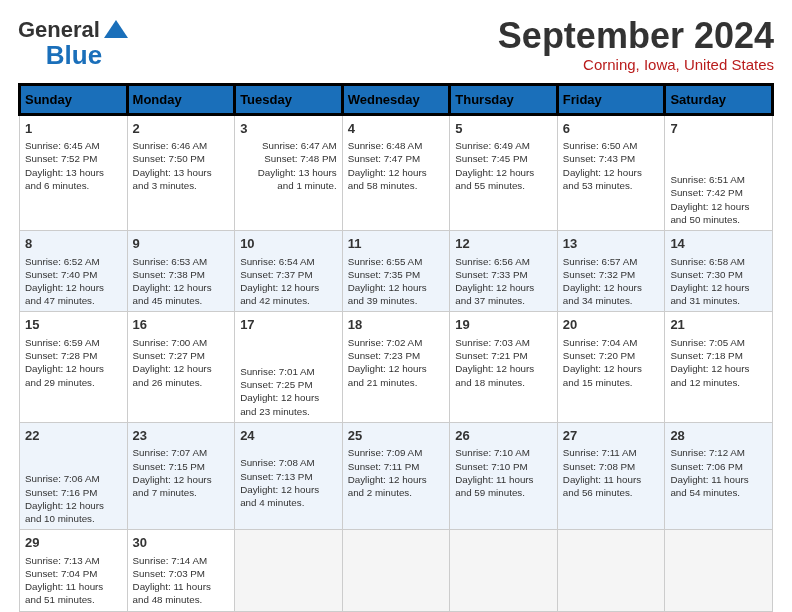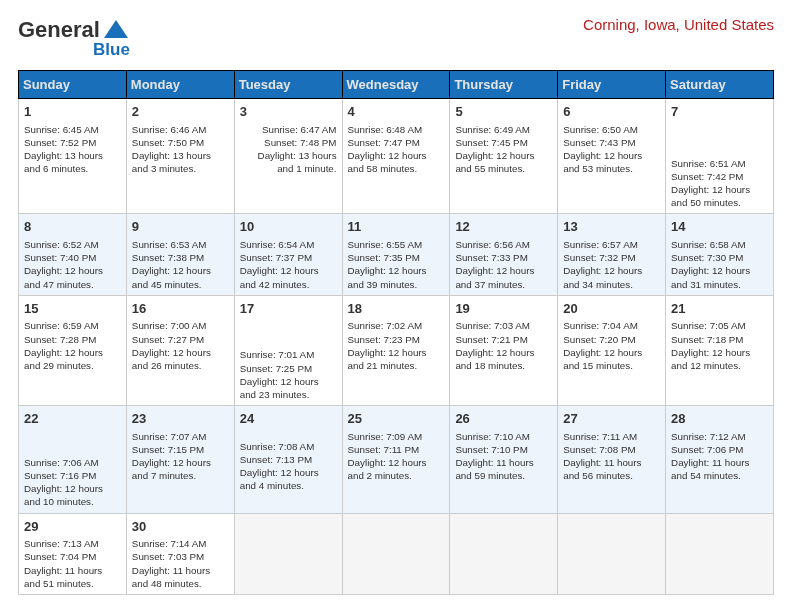--- a/index.html
+++ b/index.html
@@ -18,21 +18,21 @@
     }
     .header-row {
       display: flex;
       align-items: flex-start;
       justify-content: space-between;
       margin-bottom: 10px;
     }
     .logo {
       display: flex;
       flex-direction: column;
-      align-items: flex-end;
+      align-items: center;
     }
     .logo-text {
       display: flex;
       align-items: center;
       font-size: 22px;
       font-weight: bold;
       color: #333;
       line-height: 1;
     }
     .logo-general { color: #333; }
@@ -54,25 +54,25 @@
       font-size: 15px;
       color: #b91c1c;
     }
     table {
       width: 100%;
       border-collapse: collapse;
       font-size: 11px;
     }
     thead tr th {
       background: #1a6fba;
-      color: #e5e5e5;
+      color: #000000;
       font-weight: bold;
       font-size: 13px;
       padding: 6px 4px;
-      border: 1px solid #000000;
+      border: 3px solid #000000;
       text-align: left;
       margin-top: 28px;
     }
     tbody tr td {
       border: 1px solid #ccc;
       vertical-align: top;
       padding: 4px 5px;
       min-height: 72px;
       height: 72px;
       width: calc(100% / 7);
@@ -101,23 +101,24 @@
 
 <div class="page">
   <div class="header-row">
     <div class="logo">
       <div class="logo-text">
         <span class="logo-general">General</span>
         <svg class="logo-icon" viewBox="0 0 28 28">
           <polygon points="14,4 26,22 2,22" fill="#1a6fba"></polygon>
         </svg>
       </div>
-      <div style="font-size:17px;font-weight:bold;color:#1a6fba;margin-top:-4px;">Blue</div>
+      <div style="font-size:26px;font-weight:bold;color:#1a6fba;margin-top:-4px;">Blue</div>
     </div>
     <div class="title-block">
+      <div class="cal-title">September 2024</div>
       <div class="cal-subtitle">Corning, Iowa, United States</div>
     </div>
   </div>
 
   <table>
     <thead>
       <tr>
 
       <th>Sunday</th>
           <th>Monday</th>

